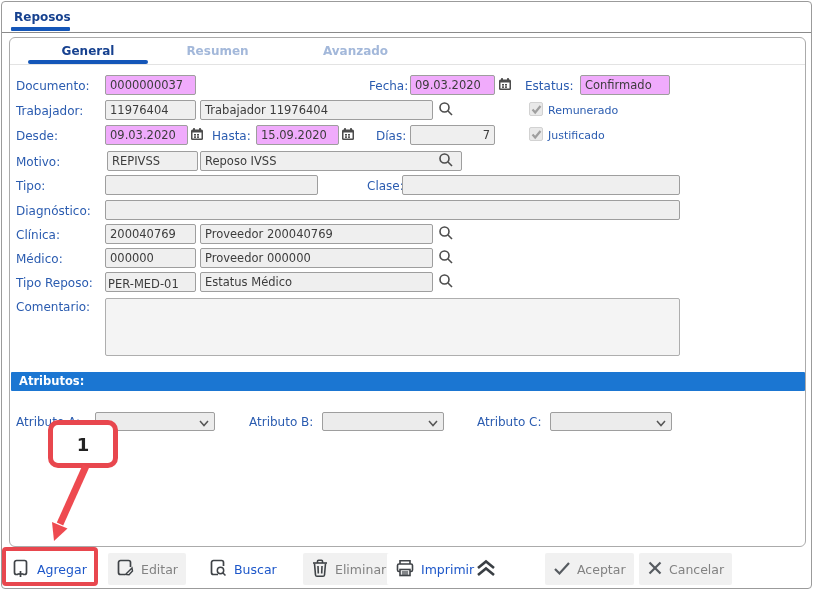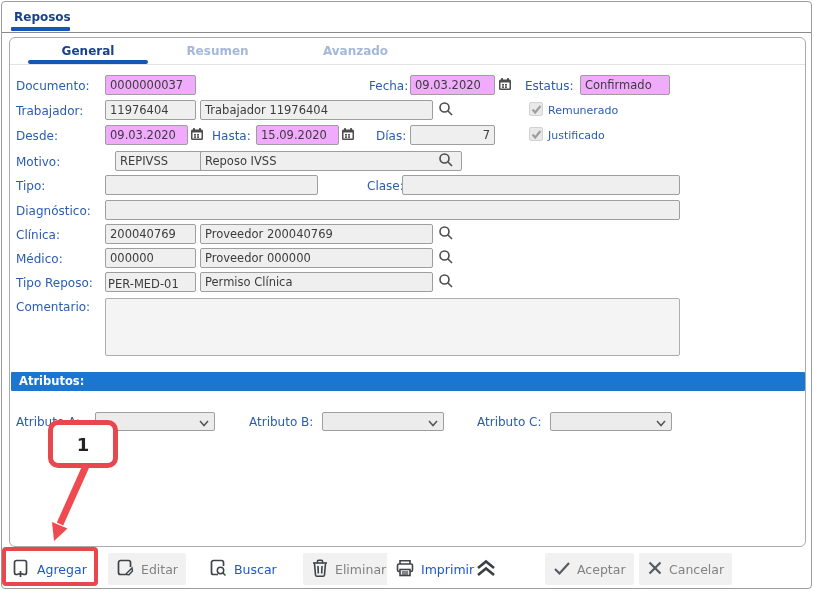--- a/index.html
+++ b/index.html
@@ -164,21 +164,21 @@
       <div class="checkbox" style="left:519px; top:89px;">
         <span>
           <svg width="11" height="11" viewBox="0 0 11 11" fill="none" stroke="#9f9f9f" stroke-width="2.2">
               <polyline points="1.5,5.5 4.2,8.5 9.5,2"></polyline>
             </svg>
         </span>
       </div>
       <div class="cb-label" style="left:538px; top:91px;">Justificado</div>
 
       <div class="lbl" style="left:6px; top:117px;">Motivo:</div>
-      <div class="field" style="left:105px; top:113px; width:91px;">REPIVSS</div>
+      <div class="field" style="left:97px; top:113px; width:91px;">REPIVSS</div>
       <div class="field" style="left:190px; top:113px; width:262px;">Reposo IVSS</div>
       <button class="icon-btn" style="left:427px; top:113px;">
         <span>
           <svg width="16" height="16" viewBox="0 0 16 16" fill="none" stroke="#4c4c4c" stroke-width="1.6">
               <circle cx="6.5" cy="6.5" r="4.5"></circle>
               <line x1="10" y1="10" x2="14" y2="14"></line>
             </svg>
         </span>
       </button>
 
@@ -209,21 +209,21 @@
         <span>
           <svg width="16" height="16" viewBox="0 0 16 16" fill="none" stroke="#4c4c4c" stroke-width="1.6">
               <circle cx="6.5" cy="6.5" r="4.5"></circle>
               <line x1="10" y1="10" x2="14" y2="14"></line>
             </svg>
         </span>
       </button>
 
       <div class="lbl" style="left:6px; top:238px;">Tipo Reposo:</div>
       <div class="field" style="left:95px; top:234px; width:91px; padding:2px 2px;">PER-MED-01</div>
-      <div class="field" style="left:190px; top:234px; width:233px;">Permiso Clínica</div>
+      <div class="field" style="left:190px; top:234px; width:233px;">Estatus Médico</div>
       <button class="icon-btn" style="left:427px; top:234px;">
         <span>
           <svg width="16" height="16" viewBox="0 0 16 16" fill="none" stroke="#4c4c4c" stroke-width="1.6">
               <circle cx="6.5" cy="6.5" r="4.5"></circle>
               <line x1="10" y1="10" x2="14" y2="14"></line>
             </svg>
         </span>
       </button>
 
       <div class="lbl" style="left:6px; top:262px;">Comentario:</div>

